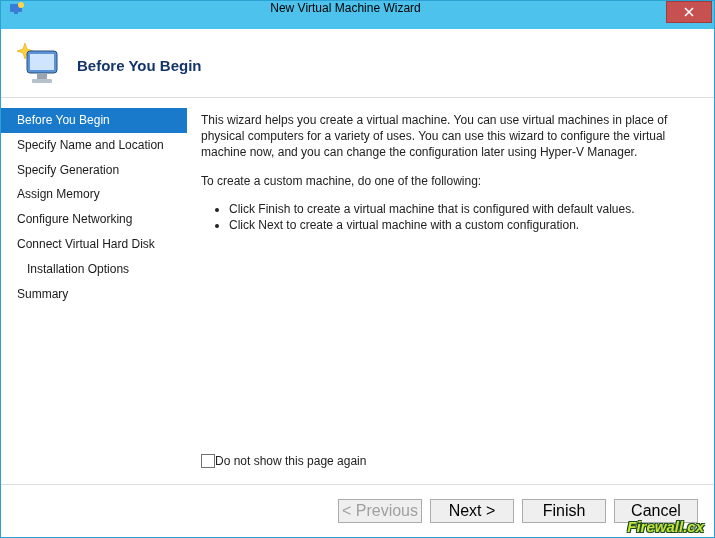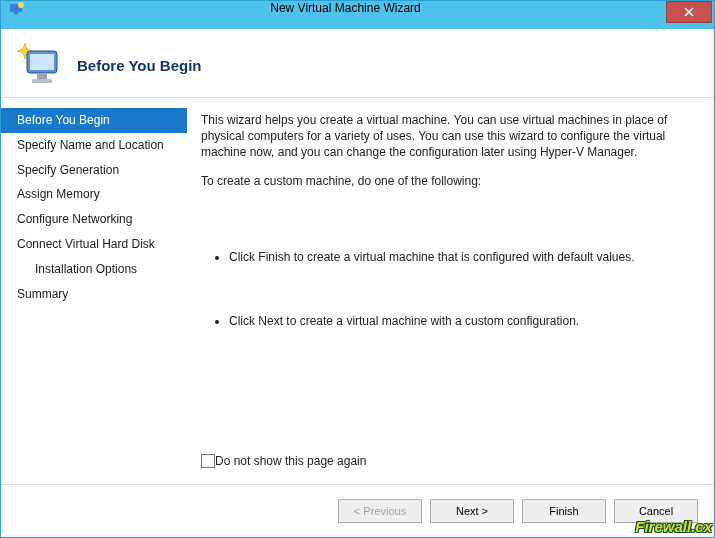--- a/index.html
+++ b/index.html
@@ -74,62 +74,62 @@
   padding: 4px 10px 4px 16px;
   color: #1a1a1a;
   font-size: 12px;
   cursor: pointer;
   line-height: 1.4;
 }
 .sidebar .step.active {
   background: #1979ca;
   color: #fff;
 }
-.sidebar .step.indent { padding-left: 34px; }
+.sidebar .step.indent { padding-left: 26px; }
 .content {
   flex: 1;
   padding: 14px 12px 10px 14px;
   color: #222;
   display: flex;
   flex-direction: column;
   font-size: 12px;
 }
 .content p { line-height: 1.35; margin-bottom: 12px; }
 .content ul { list-style: disc; padding-left: 28px; margin-bottom: 12px; }
-.content ul li { line-height: 1.35; margin-top: 48px; }
+.content ul li { line-height: 1.35; }
 .content .spacer { flex: 1; }
 .checkbox-row { display: flex; align-items: center; margin-bottom: 6px; }
 .checkbox-row .cb {
   width: 14px; height: 14px;
   border: 1px solid #707070;
   background: #fff;
 }
 .footer {
   border-top: 1px solid #ddd;
   padding: 14px 16px;
   display: flex;
   justify-content: flex-end;
   gap: 8px;
   position: relative;
 }
 .footer button {
   width: 84px; height: 24px;
   background: #efefef;
   border: 1px solid #acacac;
   font-family: inherit;
-  font-size: 11px;
+  font-size: 16px;
   cursor: pointer;
 }
 .footer button:disabled {
   color: #a0a0a0;
   cursor: default;
 }
 .watermark {
   position: absolute;
-  right: 2px; bottom: 2px;
+  right: 10px; bottom: 2px;
   font-style: italic;
   font-weight: bold;
   font-size: 15px;
   color: #c8e040;
   text-shadow: 1px 1px 0 #1a4c1a, -1px -1px 0 #1a4c1a, 1px -1px 0 #1a4c1a, -1px 1px 0 #1a4c1a;
   pointer-events: none;
 }
 </style>
 </head>
 <body>

